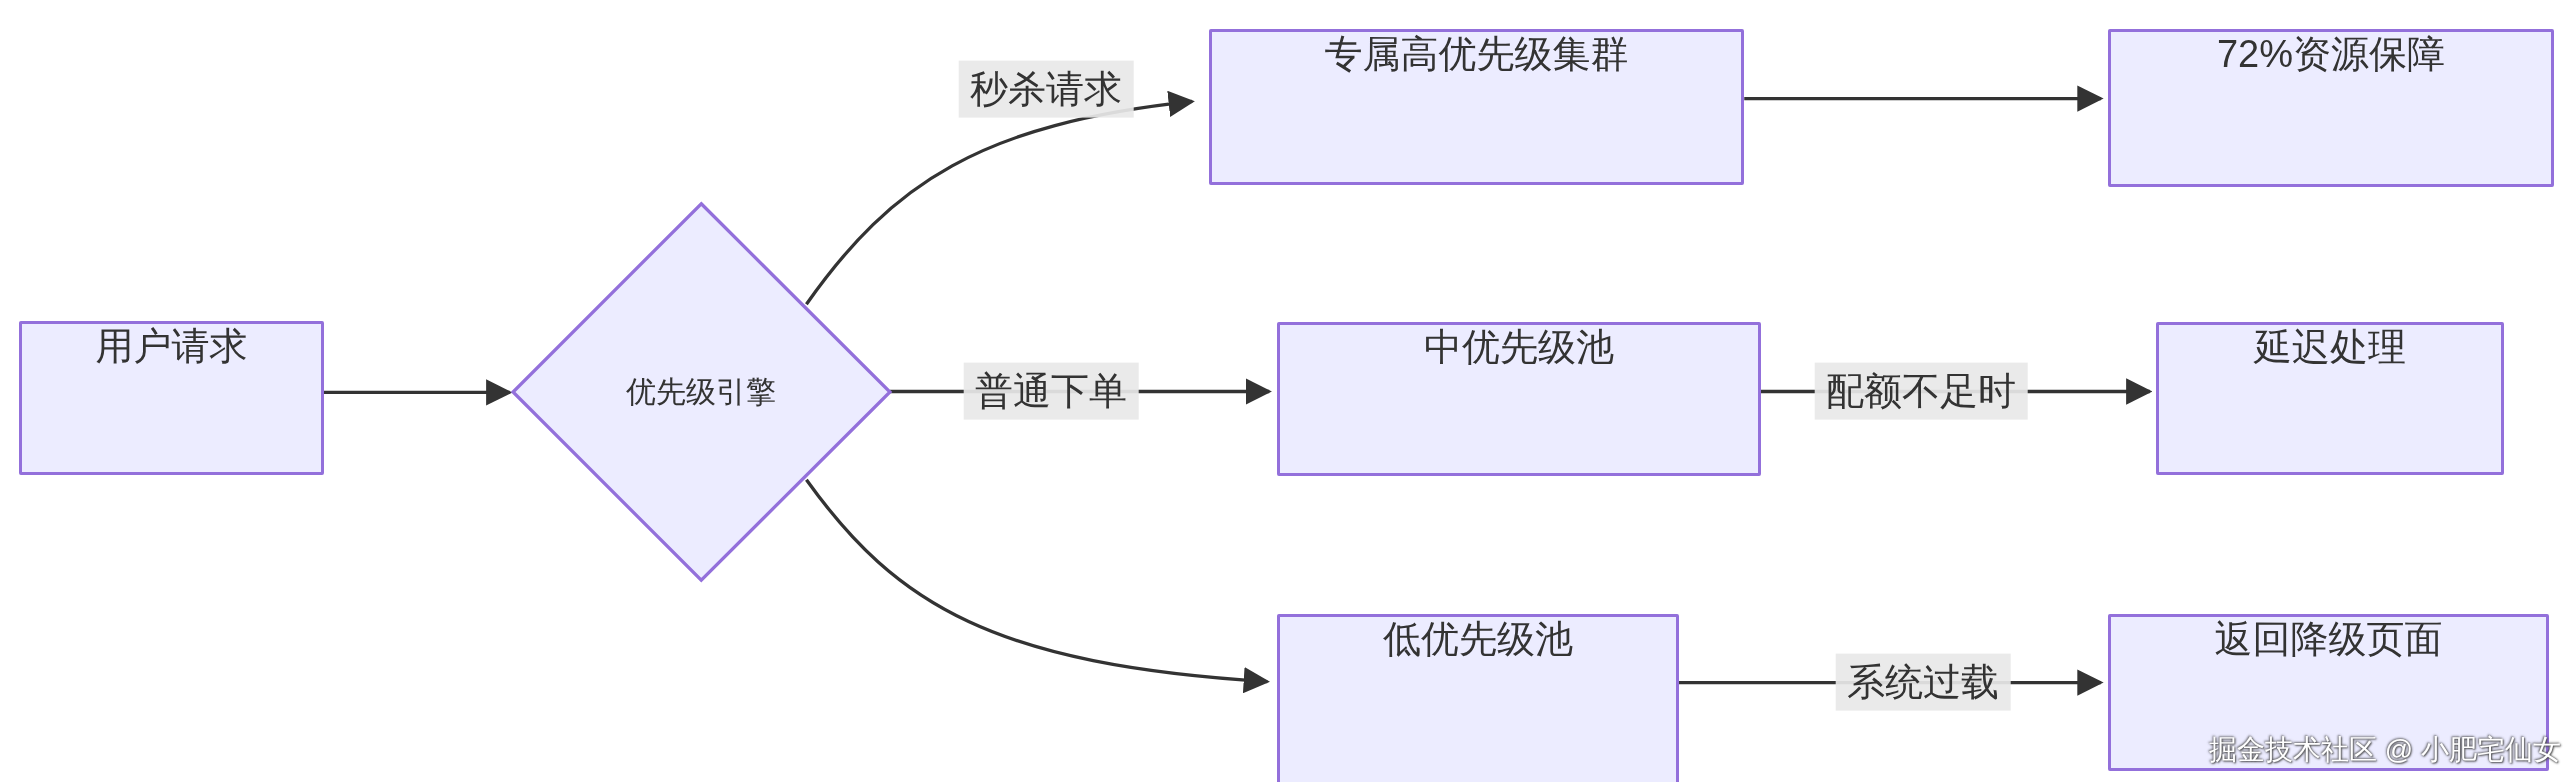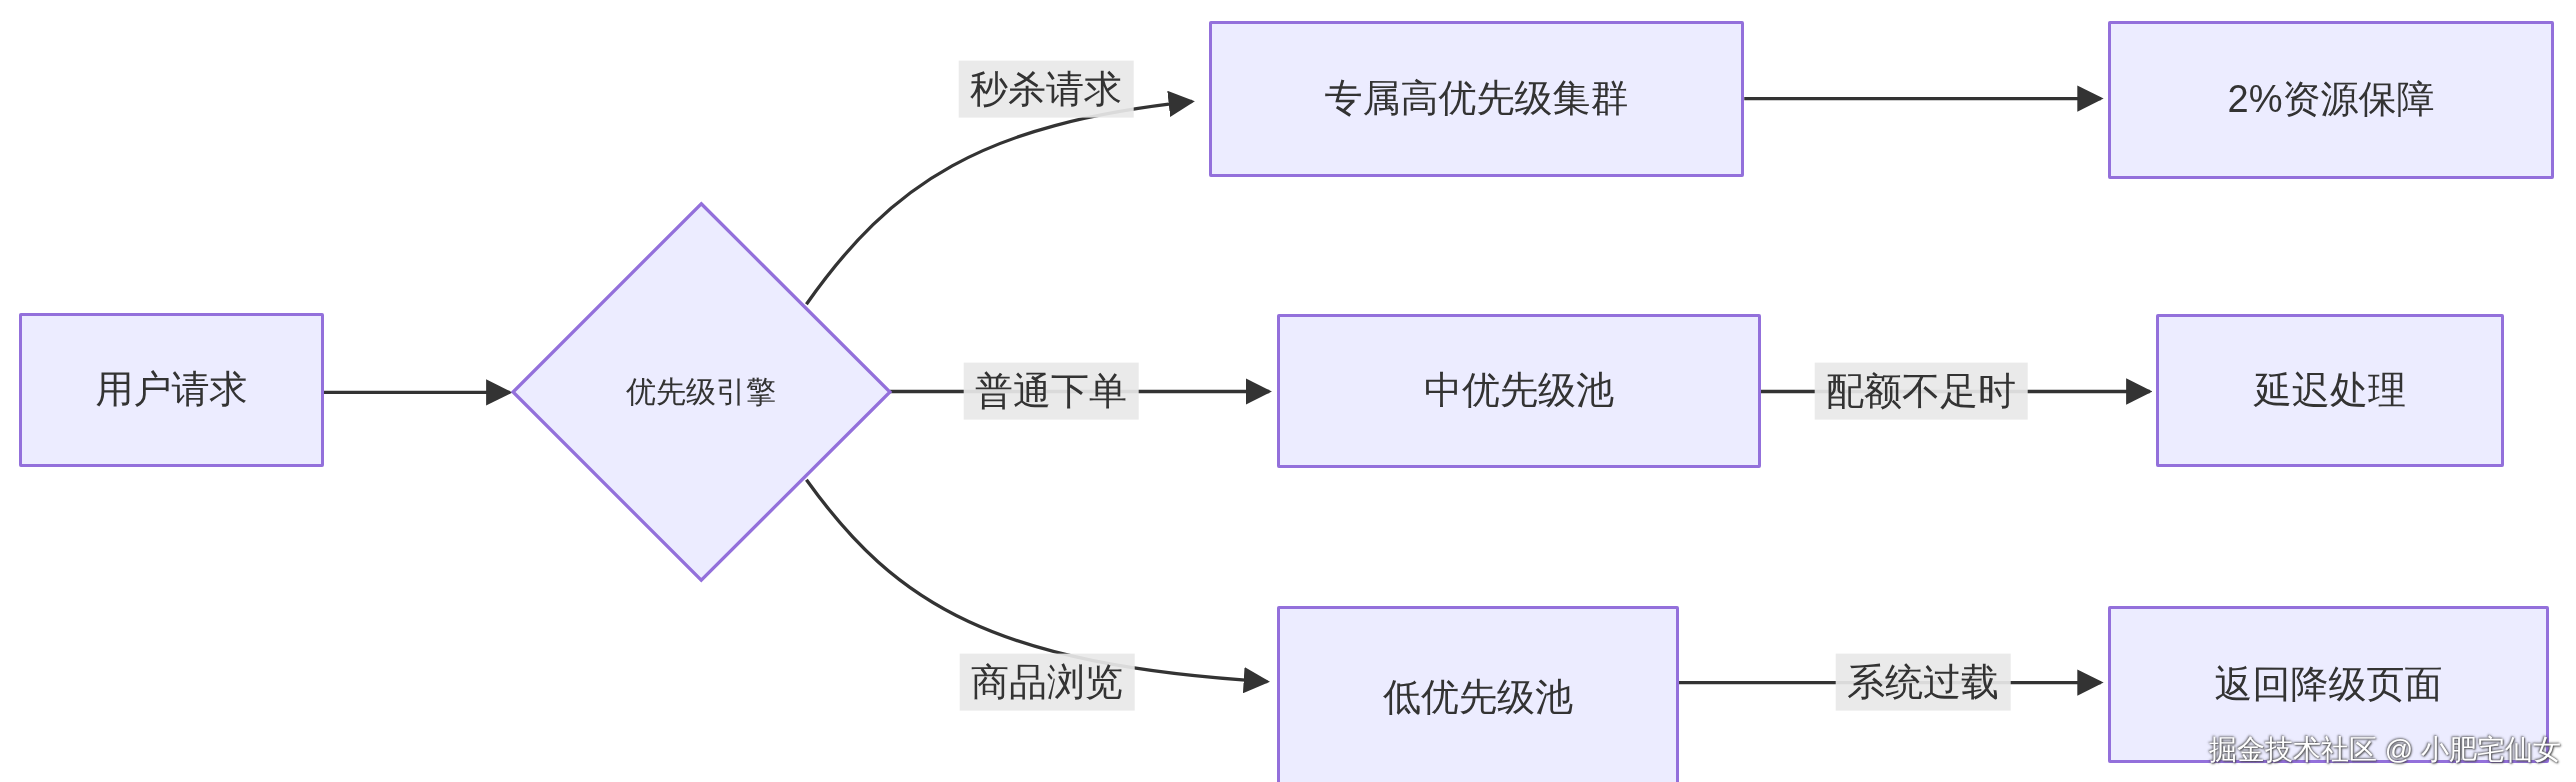--- a/index.html
+++ b/index.html
@@ -5,23 +5,23 @@
   html,body{margin:0;padding:0;background:#ffffff;}
   .canvas{
     position:relative;width:2576px;height:783px;background:#ffffff;
     font-family:"Liberation Sans","DejaVu Sans",sans-serif;overflow:hidden;
   }
   .edges-layer{position:absolute;left:0;top:0;z-index:0;}
   .edge{fill:none;stroke:#333333;stroke-width:3.5px;}
   .diamond-shape{fill:#ECECFF;stroke:#9370DB;stroke-width:3.5px;}
   .node{
     position:absolute;z-index:1;box-sizing:border-box;
-    display:flex;align-items:center;justify-content:center;
+    display:flex;justify-content:center;
     background:#ECECFF;border:3.3px solid #9370DB;border-radius:1.9px;
-    color:#333333;font-size:38px;line-height:1.2;white-space:nowrap;
+    color:#333333;font-size:38px;line-height:1.2;white-space:nowrap;margin-top:8px;
   }
   .diamond-label{
     position:absolute;z-index:1;display:flex;align-items:center;justify-content:center;
     color:#333333;font-size:30px;white-space:nowrap;
   }
   .edge-label{
     position:absolute;z-index:2;transform:translate(-50%,-50%);
     background:rgba(232,232,232,0.92);color:#333333;
     font-size:38px;line-height:1.2;padding:5.6px 11.3px;white-space:nowrap;
   }
@@ -59,21 +59,21 @@
 
   <div class="diamond-label" style="left:560px;top:345px;width:282px;height:94px;">
     <span>优先级引擎</span>
   </div>
 
   <div class="node" style="left:1209px;top:20.7px;width:535px;height:156px;">
     <span>专属高优先级集群</span>
   </div>
 
   <div class="node" style="left:2108px;top:20.7px;width:446px;height:158px;">
-    <span>2%资源保障</span>
+    <span>72%资源保障</span>
   </div>
 
   <div class="node" style="left:1277px;top:314px;width:484px;height:154px;">
     <span>中优先级池</span>
   </div>
 
   <div class="node" style="left:2156px;top:314px;width:348px;height:153px;">
     <span>延迟处理</span>
   </div>
 
@@ -81,19 +81,18 @@
     <span>低优先级池</span>
   </div>
 
   <div class="node" style="left:2108px;top:606px;width:441px;height:157px;">
     <span>返回降级页面</span>
   </div>
 
   <div class="edge-label" style="left:1046px;top:89px;">秒杀请求</div>
   <div class="edge-label" style="left:1051px;top:391px;text-align:right;">普通下单</div>
   <div class="edge-label" style="left:1921px;top:391px;">配额不足时</div>
-  <div class="edge-label" style="left:1047px;top:682px;">商品浏览</div>
   <div class="edge-label" style="left:1923px;top:682px;">系统过载</div>
 
   <div class="watermark" style="right:15px;top:731px;">掘金技术社区 @ 小肥宅仙女</div>
 
 </div>
 
 
 </body></html>

